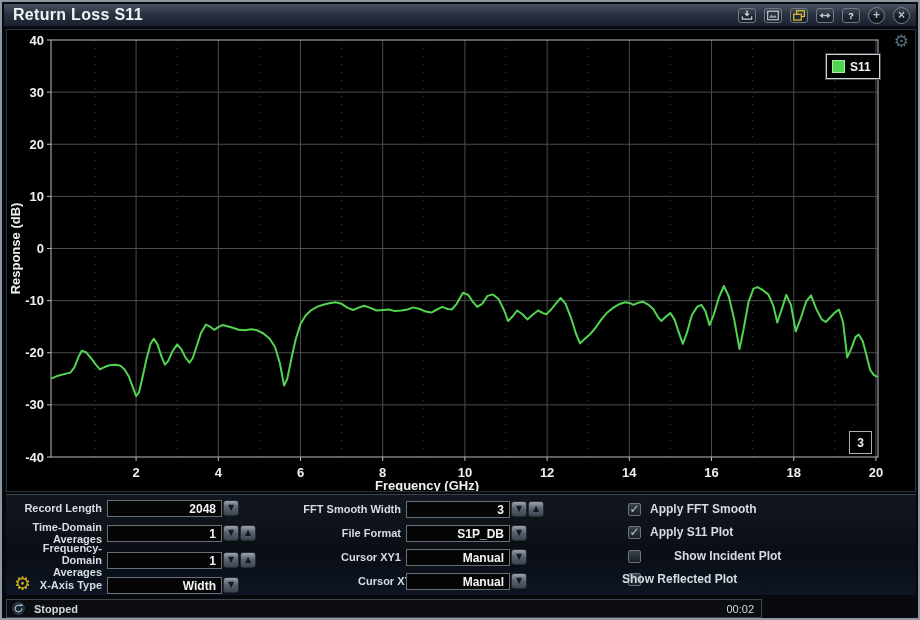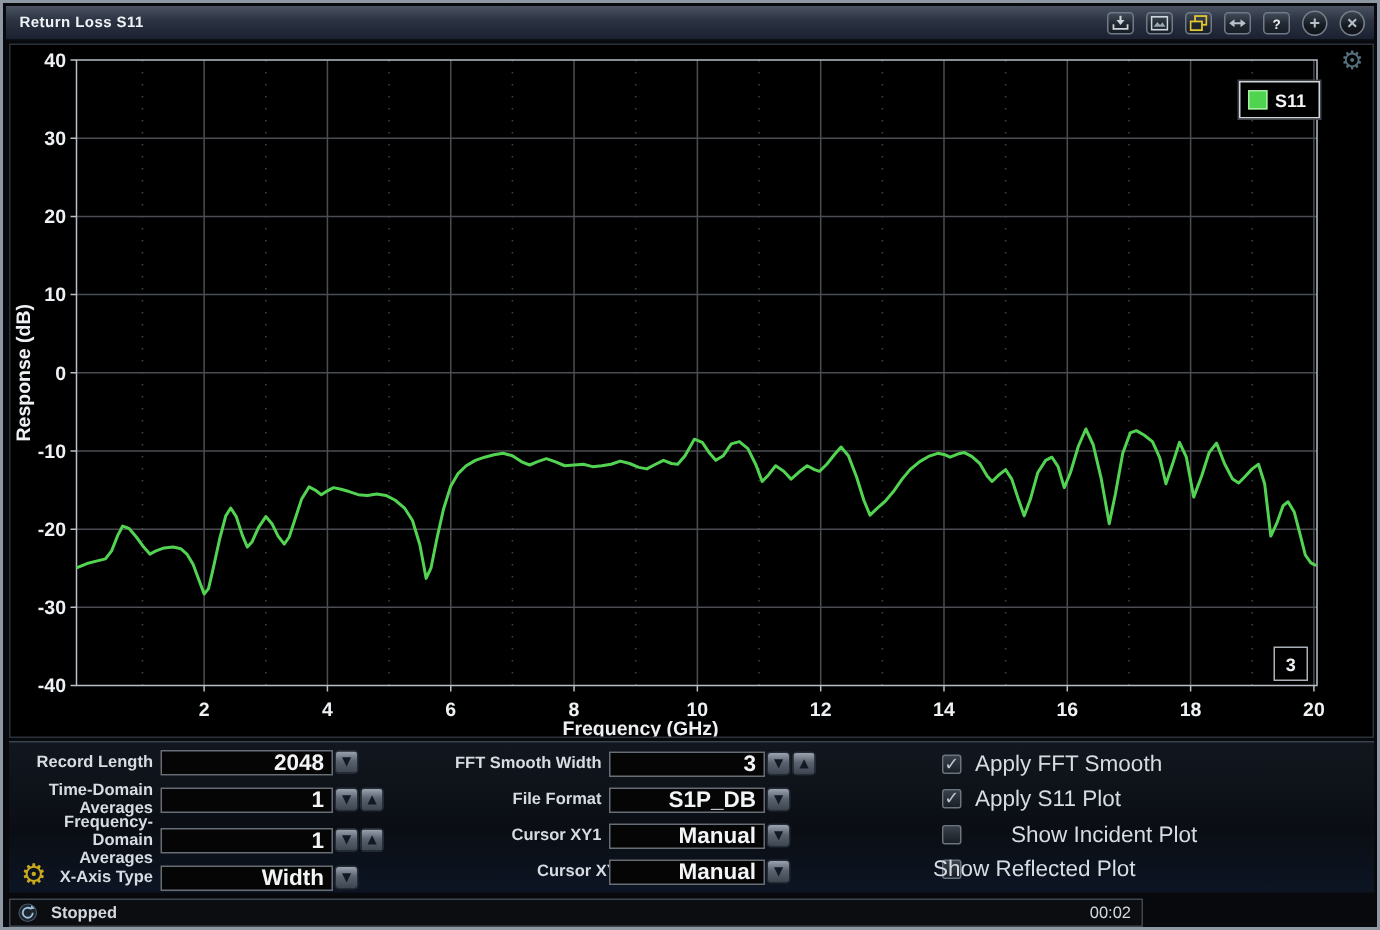--- a/index.html
+++ b/index.html
@@ -3,21 +3,21 @@
 <meta charset="utf-8">
 <style>
   html,body{margin:0;padding:0;background:#000;}
   body{width:920px;height:620px;position:relative;overflow:hidden;
        font-family:"Liberation Sans","DejaVu Sans",sans-serif;}
   .win{position:absolute;inset:0;background:#07090d;border:2px solid #8e98a2;box-sizing:border-box;}
   
   .titlebar{position:absolute;left:2px;top:2px;right:2px;height:23px;
     background:linear-gradient(180deg,#4a5362,#2b3242 45%,#1b2130);
     border-bottom:1px solid #0c1016;display:flex;align-items:center;box-sizing:border-box;}
-  .tb-title{color:#f0f3f6;font-size:10px;font-weight:bold;padding-left:9px;letter-spacing:.3px;}
+  .tb-title{color:#f0f3f6;font-size:16px;font-weight:bold;padding-left:9px;letter-spacing:.3px;}
   .tb-icons{margin-left:auto;display:flex;align-items:center;gap:8px;padding-right:6px;}
   .tb-btn{width:18px;height:15px;border-radius:3px;border:1px solid #6e7a88;box-sizing:border-box;
     background:linear-gradient(180deg,#414a58,#222831 55%,#181d25);
     display:flex;align-items:center;justify-content:center;cursor:pointer;}
   .tb-circle{width:17px;height:17px;border-radius:50%;border:1px solid #78828e;box-sizing:border-box;
     background:linear-gradient(180deg,#3c4450,#151a21 60%,#10141a);
     color:#b6c0ca;font-size:12px;font-weight:bold;line-height:14px;text-align:center;cursor:pointer;}
   
   .plot-panel{position:absolute;left:4px;top:27px;width:910px;height:463px;background:#000;
     border:1px solid #2b323c;box-sizing:border-box;}
@@ -31,31 +31,31 @@
     display:flex;align-items:center;justify-content:center;box-sizing:border-box;}
   .gear-steel{position:absolute;right:6px;top:1px;color:#54707e;font-size:17px;cursor:pointer;
     font-family:"DejaVu Sans",sans-serif;}
   
   .controls{position:absolute;left:4px;top:492px;width:910px;height:101px;
     background:linear-gradient(180deg,#12161e,#0a0e14 60%,#0d1524);
     border-top:1px solid #3a4450;box-sizing:border-box;}
   .ctl-label{position:absolute;color:#d6dce2;font-size:11px;font-weight:bold;text-align:right;
     white-space:pre-line;display:flex;align-items:center;justify-content:flex-end;height:26px;line-height:12px;}
   .ctl-box{position:absolute;height:17px;background:#050505;border:1px solid #686e76;
-    color:#f2f4f6;font-size:15px;font-weight:bold;text-align:right;padding-right:5px;
+    color:#f2f4f6;font-size:12px;font-weight:bold;text-align:right;padding-right:5px;
     line-height:16px;box-sizing:border-box;}
   .ctl-btn{position:absolute;width:16px;height:16px;border-radius:3px;box-sizing:border-box;
     background:linear-gradient(180deg,#9aa3af,#5b6370 45%,#3d4551);border:1px solid #252b34;
     color:#131923;font-size:8px;line-height:14px;text-align:center;cursor:pointer;
     font-family:"DejaVu Sans",sans-serif;}
   .cb{position:absolute;width:13px;height:13px;border-radius:2px;box-sizing:border-box;
     background:linear-gradient(180deg,#3a414b,#1a1f26);border:1px solid #6b7480;cursor:pointer;
     color:#bcc8d2;font-size:12px;font-weight:bold;line-height:10px;text-align:center;
     font-family:"DejaVu Sans",sans-serif;}
-  .cb-label{position:absolute;color:#d6dce2;font-size:15px;font-weight:normal;line-height:13px;}
+  .cb-label{position:absolute;color:#d6dce2;font-size:12px;font-weight:bold;line-height:13px;}
   .gear-gold{position:absolute;left:8px;top:77px;color:#c9a91e;font-size:19px;cursor:pointer;
     font-family:"DejaVu Sans",sans-serif;}
   
   .statusbar{position:absolute;left:4px;top:597px;width:756px;height:19px;background:#0b0d11;
     border:1px solid #3e4650;box-sizing:border-box;display:flex;align-items:center;}
   .sb-text{color:#d2d8de;font-size:11px;font-weight:bold;margin-left:9px;}
   .sb-time{margin-left:auto;color:#d2d8de;font-size:11px;font-weight:normal;padding-right:7px;}
   svg text{font-family:"Liberation Sans","DejaVu Sans",sans-serif;font-weight:bold;fill:#eef1f3;}
 </style>
 </head>

